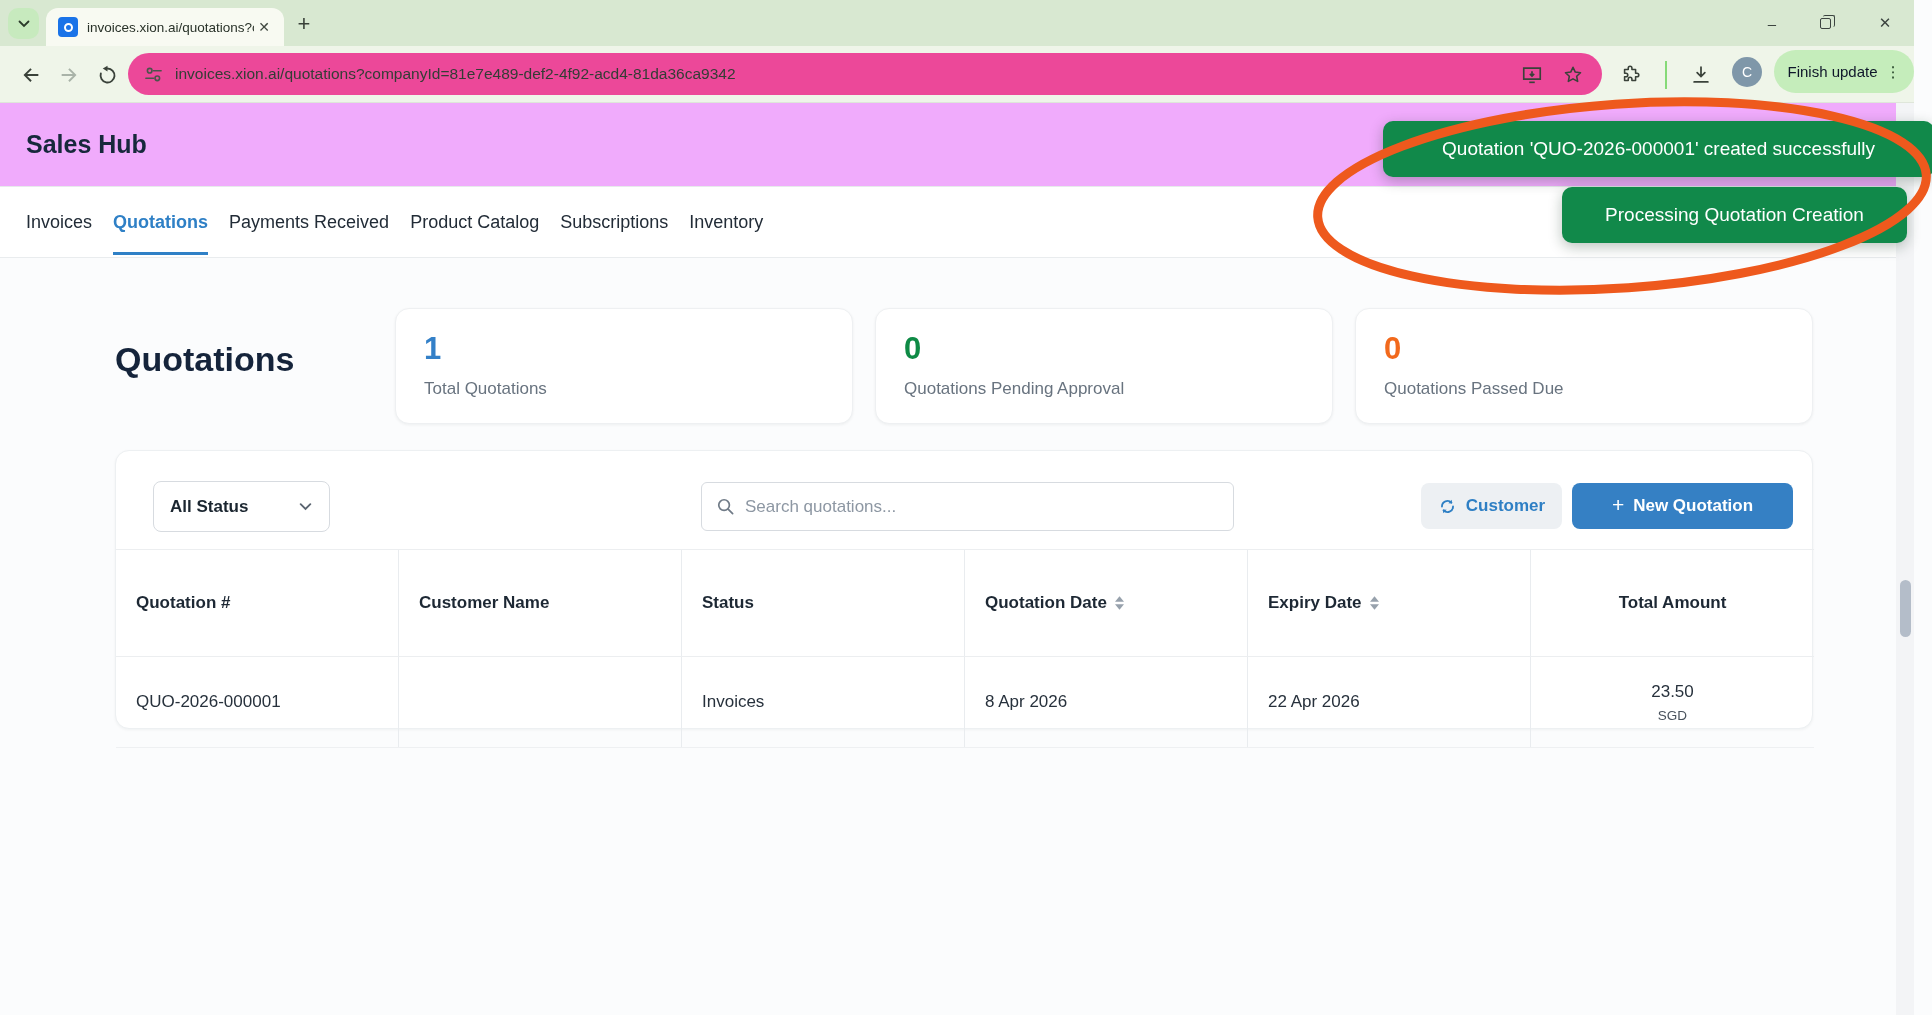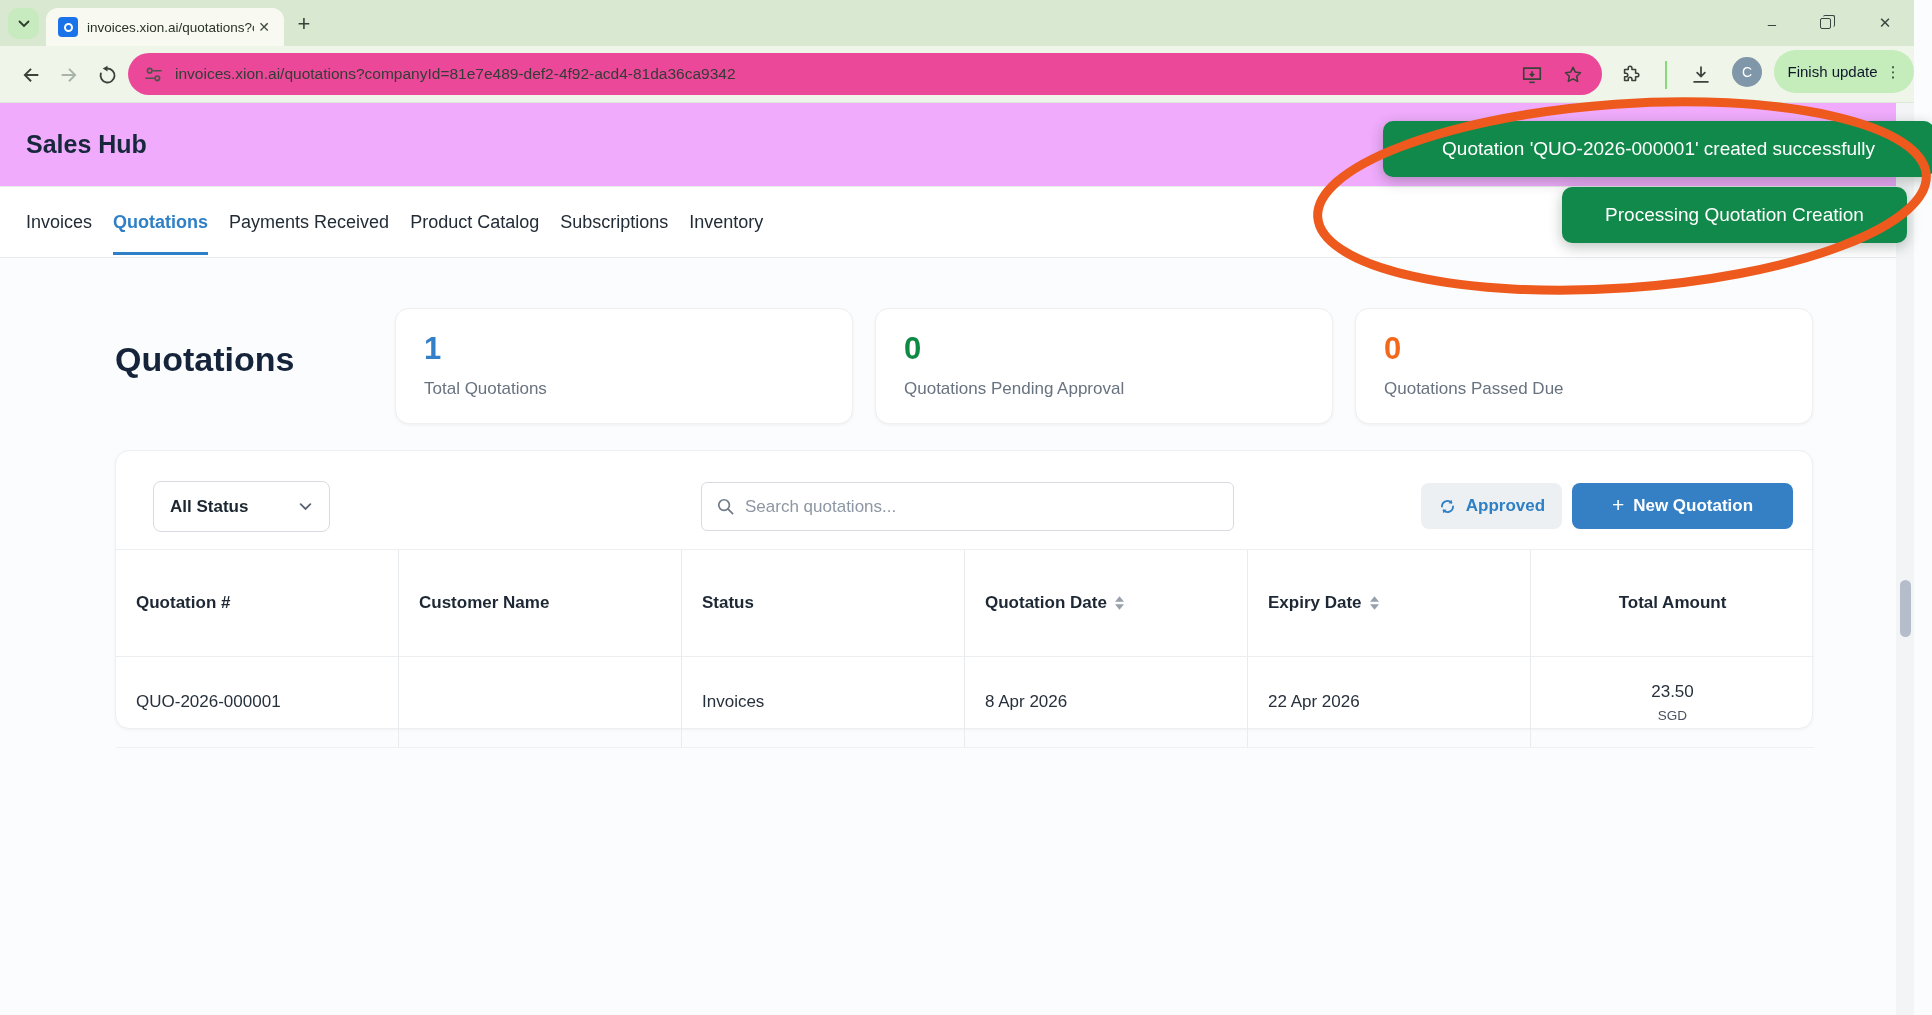--- a/index.html
+++ b/index.html
@@ -201,21 +201,21 @@
         </svg>
       <input type="text" placeholder="Search quotations..." style="">
     </div>
     <button class="btn-refresh">
       <svg width="19" height="19" viewBox="0 0 24 24">
           <path d="M5 12a7 7 0 0 1 12-4.9" stroke="#2e7fc4" stroke-width="2.3" fill="none" stroke-linecap="round"></path>
           <path d="M17.5 3.5 L17.7 8.2 L13 8 Z" fill="#2e7fc4"></path>
           <path d="M19 12a7 7 0 0 1-12 4.9" stroke="#2e7fc4" stroke-width="2.3" fill="none" stroke-linecap="round"></path>
           <path d="M6.5 20.5 L6.3 15.8 L11 16 Z" fill="#2e7fc4"></path>
         </svg>
-      <span>Approved</span>
+      <span>Customer</span>
     </button>
     <button class="btn-new">
       <span class="plus">+</span>
       <span>New Quotation</span>
     </button>
 
     <div class="tbl">
       <div class="thead">
         <div class="tr">
           <div class="th">Quotation #</div>

